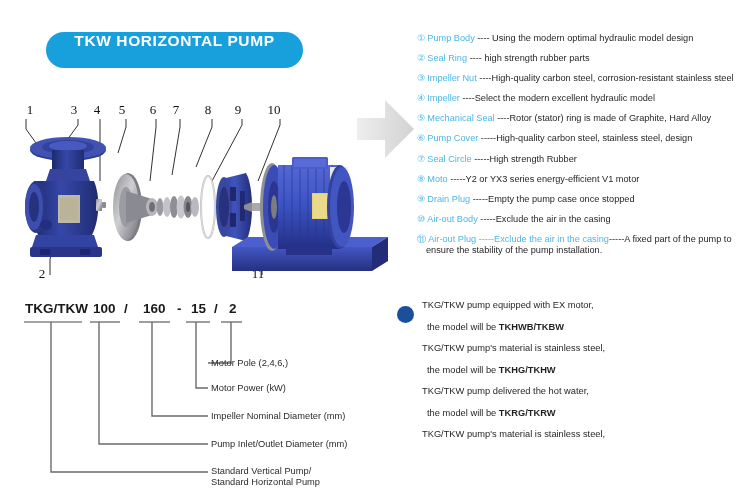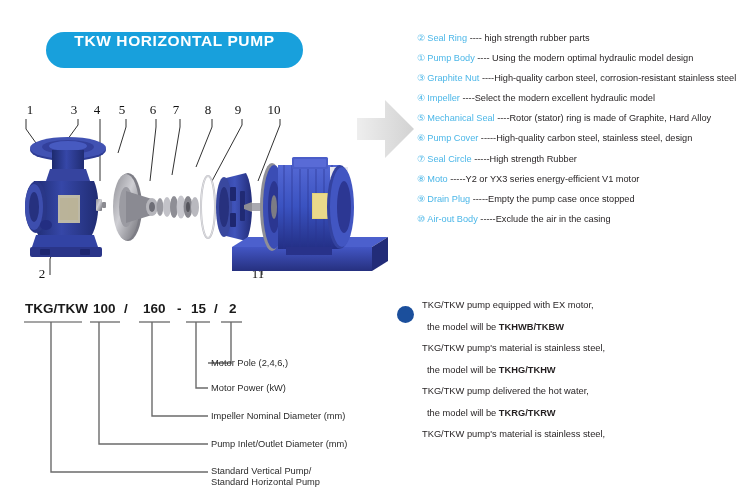--- a/index.html
+++ b/index.html
@@ -241,27 +241,27 @@
           <stop offset="1" stop-color="#d2d2d2"></stop>
     </linearGradient>
   </defs>
   <path d="M0,22 L28,22 L28,4 L57,33 L28,62 L28,44 L0,44 Z" fill="url(#gArrow)"></path>
 </svg>
 </div>
 
 <div id="feature-list">
 
   <div class="feat">
+    <span class="num">①</span><span class="name">Pump Body</span><span class="desc"> ---- Using the modern optimal hydraulic model design</span>
+  </div>
+  <div class="feat">
     <span class="num">②</span><span class="name">Seal Ring</span><span class="desc"> ---- high strength rubber parts</span>
   </div>
   <div class="feat">
-    <span class="num">①</span><span class="name">Pump Body</span><span class="desc"> ---- Using the modern optimal hydraulic model design</span>
-  </div>
-  <div class="feat">
-    <span class="num">③</span><span class="name">Graphite Nut</span><span class="desc"> ----High-quality carbon steel, corrosion-resistant stainless steel</span>
+    <span class="num">③</span><span class="name">Impeller Nut</span><span class="desc"> ----High-quality carbon steel, corrosion-resistant stainless steel</span>
   </div>
   <div class="feat">
     <span class="num">④</span><span class="name">Impeller</span><span class="desc"> ----Select the modern excellent hydraulic model</span>
   </div>
   <div class="feat">
     <span class="num">⑤</span><span class="name">Mechanical Seal</span><span class="desc"> ----Rotor (stator) ring is made of Graphite, Hard Alloy</span>
   </div>
   <div class="feat">
     <span class="num">⑥</span><span class="name">Pump Cover</span><span class="desc"> -----High-quality carbon steel, stainless steel, design</span>
   </div>
@@ -271,20 +271,24 @@
   <div class="feat">
     <span class="num">⑧</span><span class="name">Moto</span><span class="desc"> -----Y2 or YX3 series energy-efficient V1 motor</span>
   </div>
   <div class="feat">
     <span class="num">⑨</span><span class="name">Drain Plug</span><span class="desc"> -----Empty the pump case once stopped</span>
   </div>
   <div class="feat">
     <span class="num">⑩</span><span class="name">Air-out Body</span><span class="desc"> -----Exclude the air in the casing</span>
   </div>
 
+  <div class="feat wrap">
+    <span class="num">⑪</span><span class="name">Air-out Plug -----Exclude the air in the casing</span><span class="desc">-----A fixed part of the pump to</span>
+    <span class="cont desc">ensure the stability of the pump installation.</span>
+  </div>
 
 </div>
 
 <div id="model-breakdown">
 <svg width="395" height="205" viewBox="0 0 395 205" xmlns="http://www.w3.org/2000/svg">
 
   <g font-family="Liberation Sans, sans-serif" font-size="13.5" font-weight="bold" fill="#1a1a1a">
     <text x="25" y="18">TKG/TKW</text>
     <text x="93" y="18">100</text>
     <text x="124" y="18">/</text>

